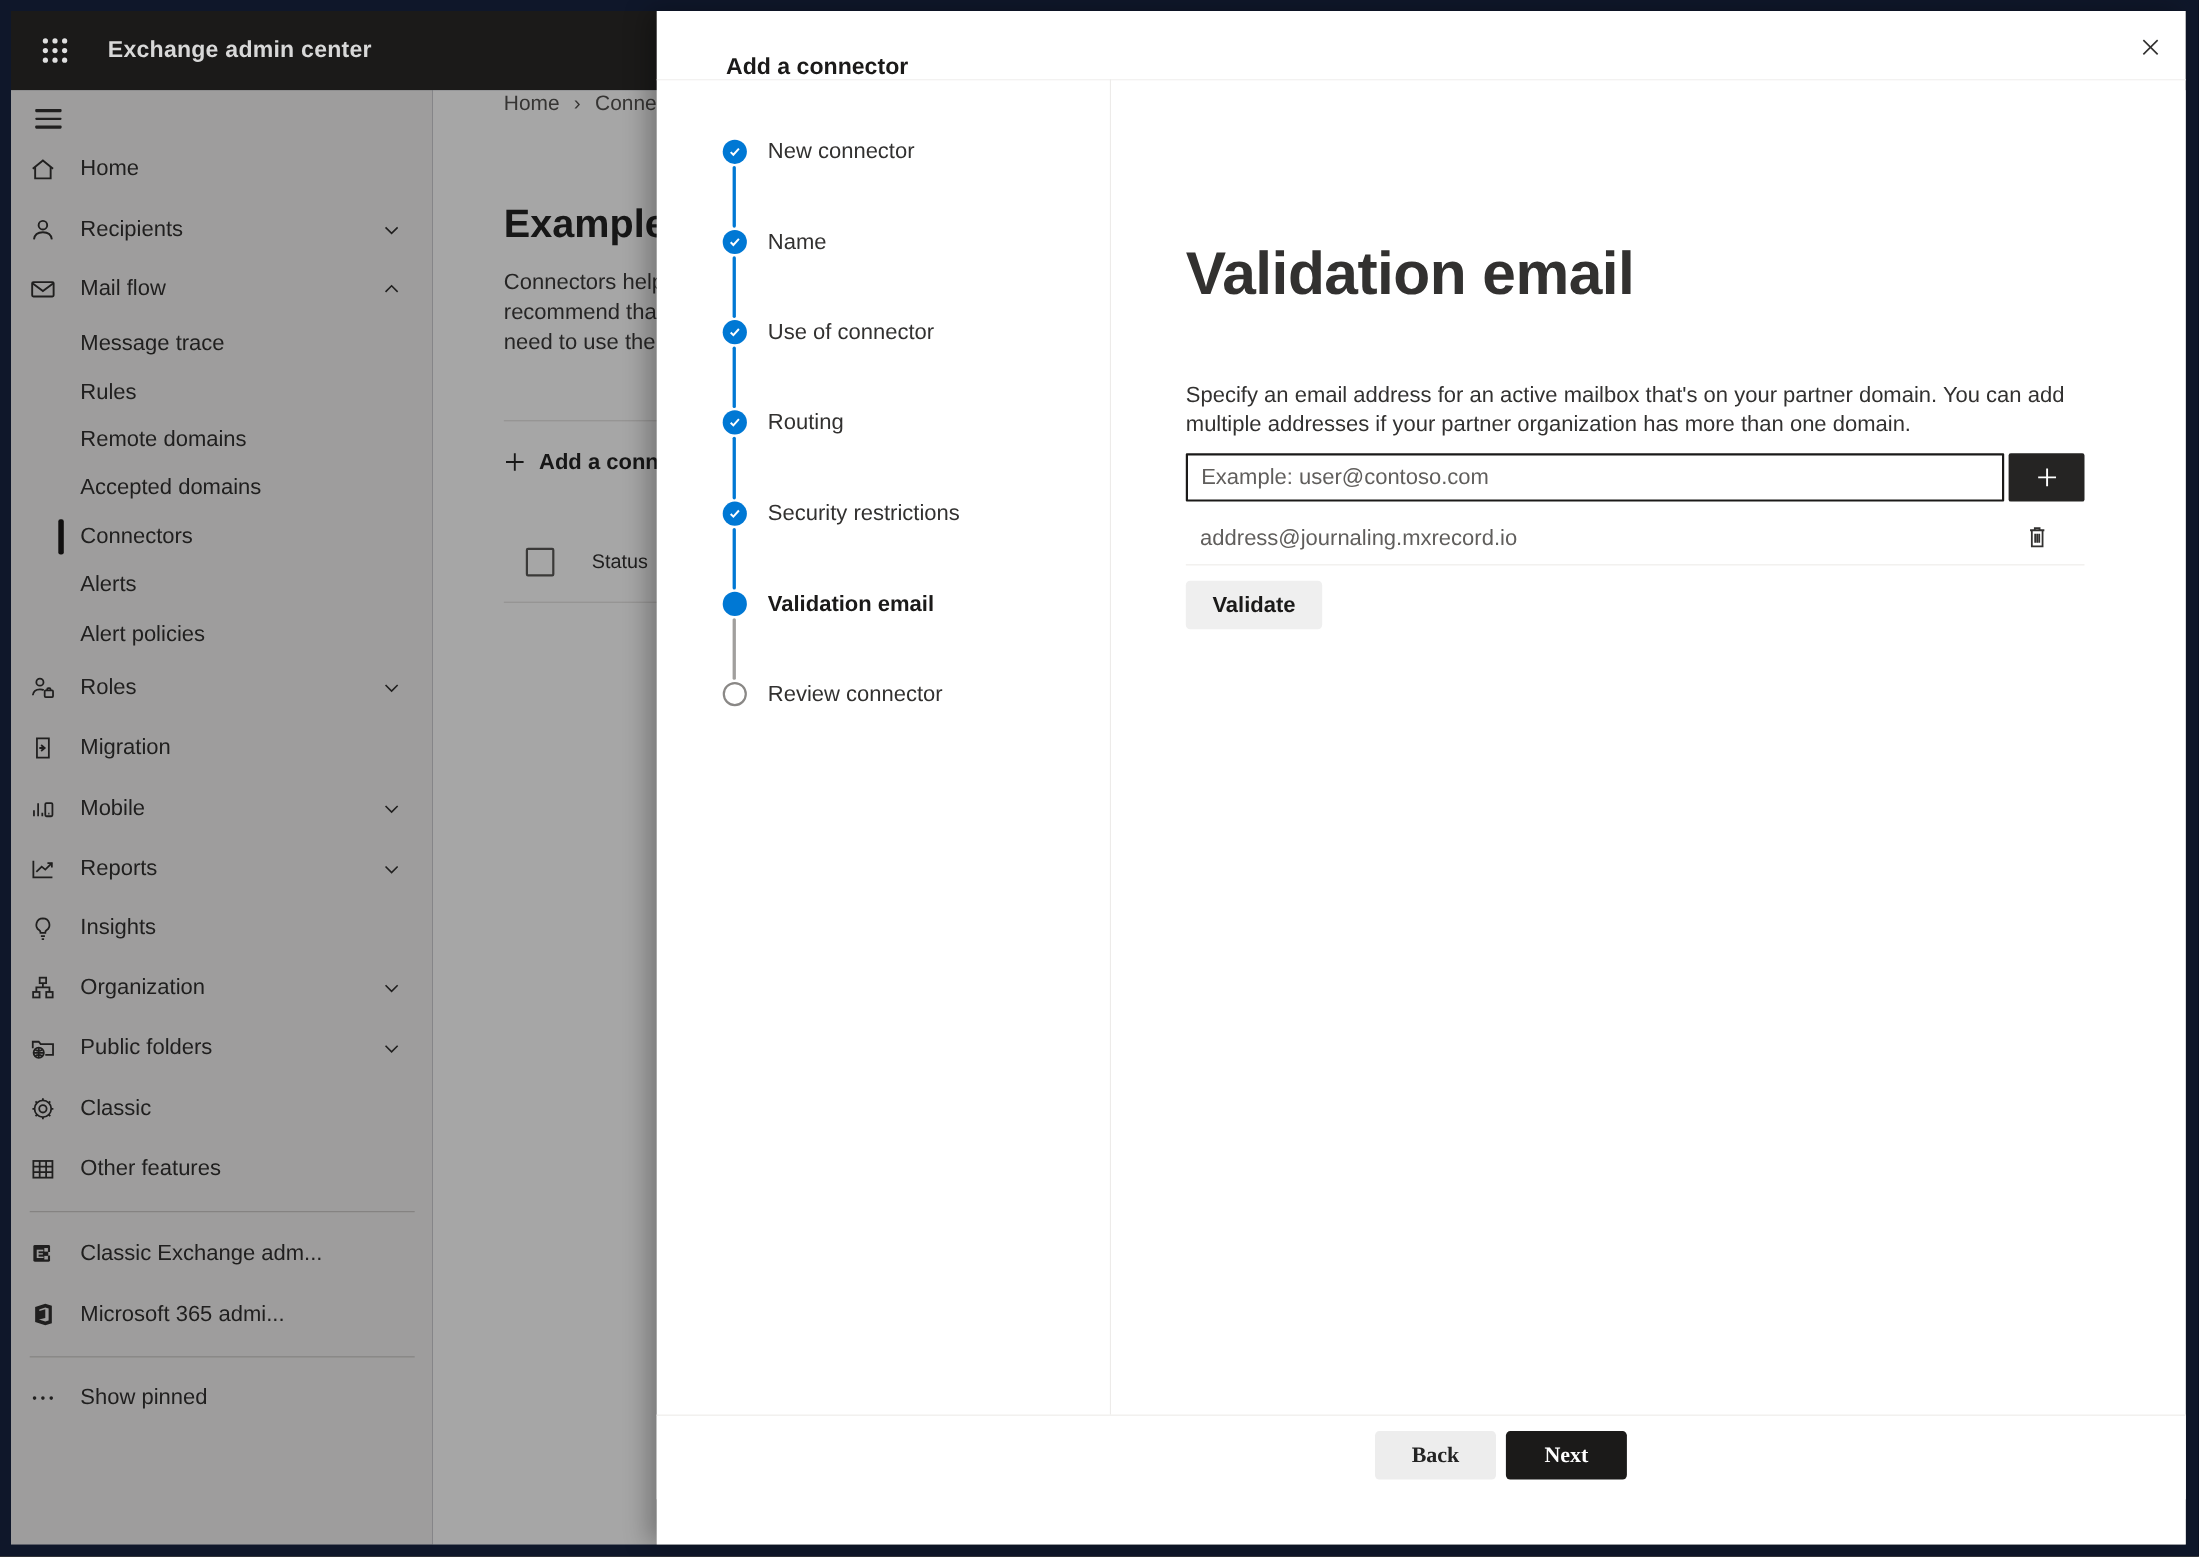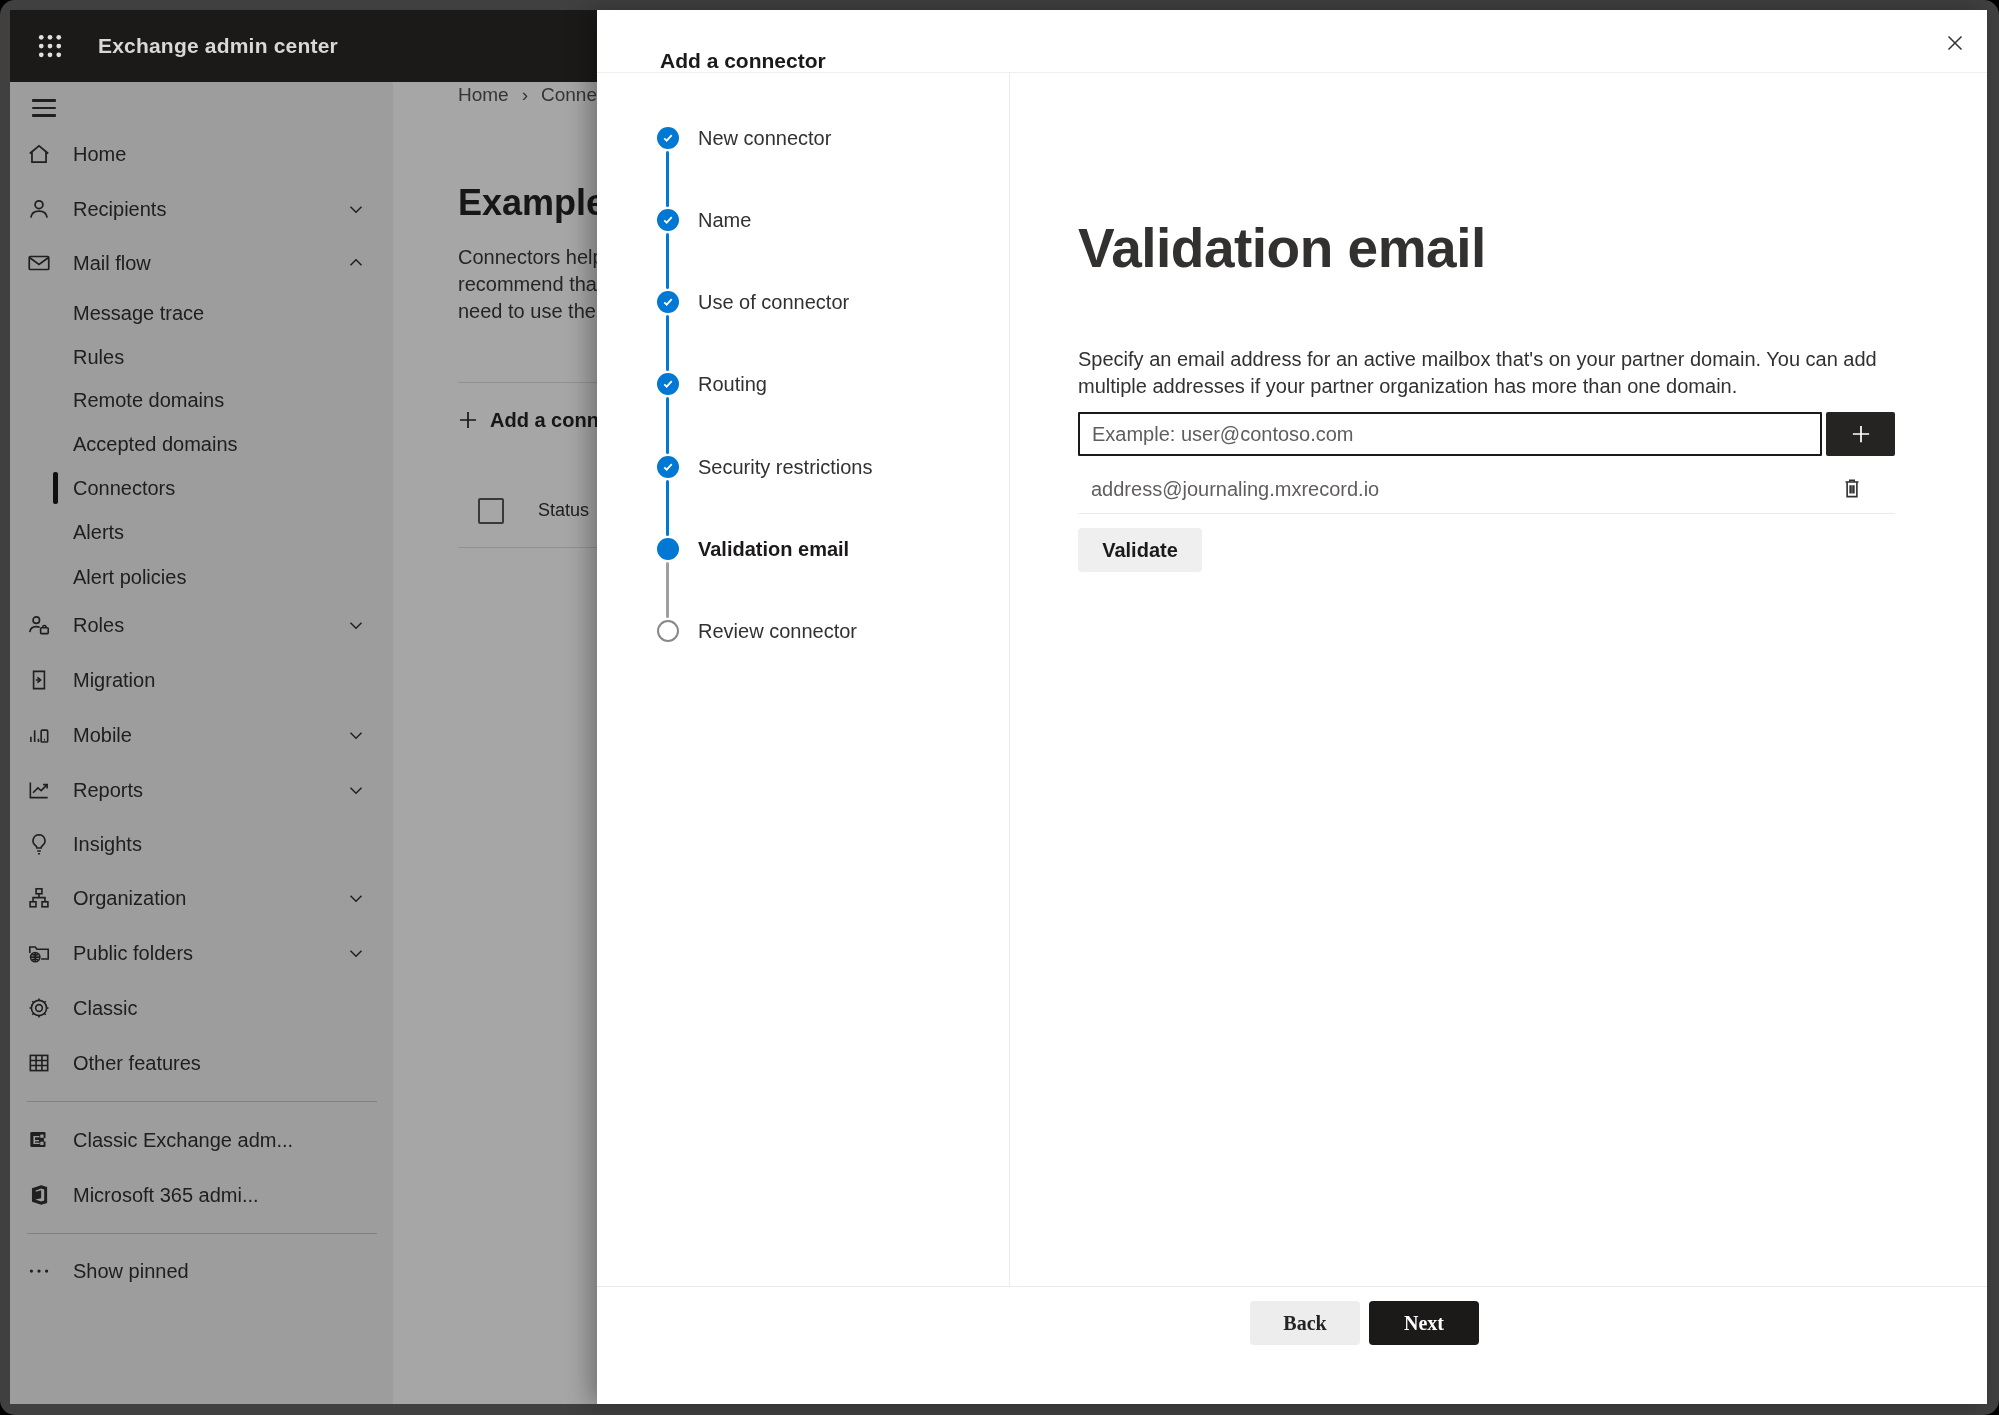--- a/index.html
+++ b/index.html
@@ -1,18 +1,18 @@
 <!DOCTYPE html>
 <html><head>
 <meta charset="utf-8">
 <style>
   html,body{margin:0;padding:0;background:#000;}
   body{width:1999px;height:1415px;position:relative;font-family:"Liberation Sans","DejaVu Sans",sans-serif;
        -webkit-font-smoothing:antialiased;overflow:hidden;}
-  .frame{position:absolute;left:0;top:0;width:1999px;height:1415px;background:#404040;border-radius:15px;}
+  .frame{position:absolute;left:0;top:0;width:1999px;height:1415px;background:#0f172a;}
 
   
   .appbar{position:absolute;left:10px;top:10px;width:1977px;height:72px;background:#1b1a19;
           display:flex;align-items:center;}
   .waffle{width:52px;height:52px;margin-left:14px;border:none;background:transparent;display:flex;
           align-items:center;justify-content:center;cursor:pointer;}
   .appbar-title{color:#d8d8d8;font-size:21px;font-weight:600;letter-spacing:.2px;margin-left:22px;}
 
   
   .sidebar{position:absolute;left:10px;top:82px;width:383px;height:1322px;background:#f3f2f1;}

